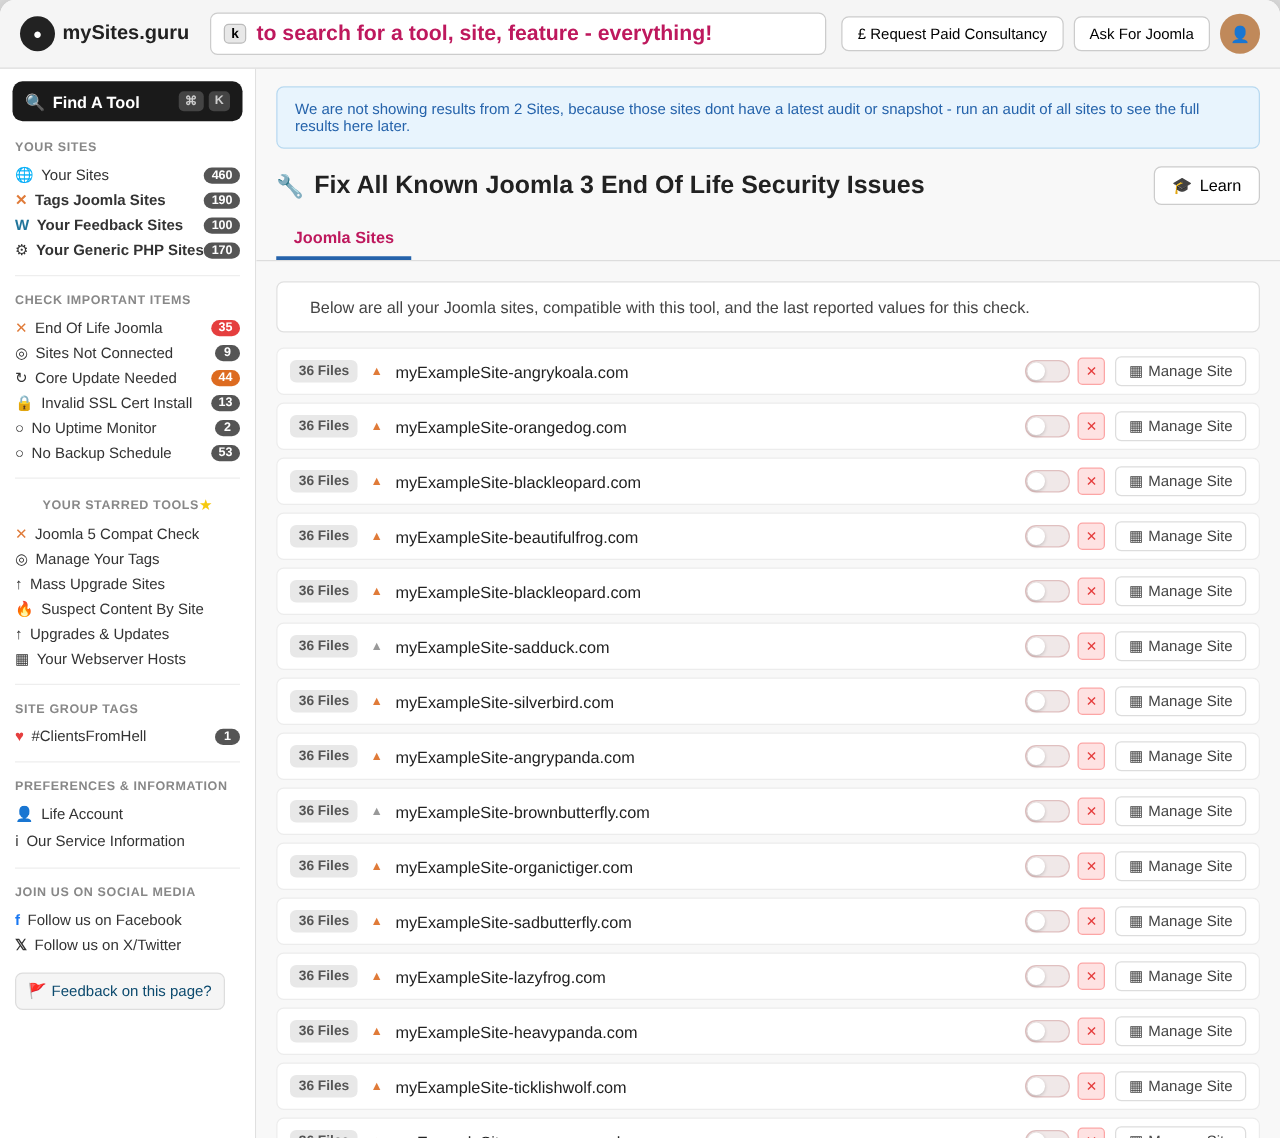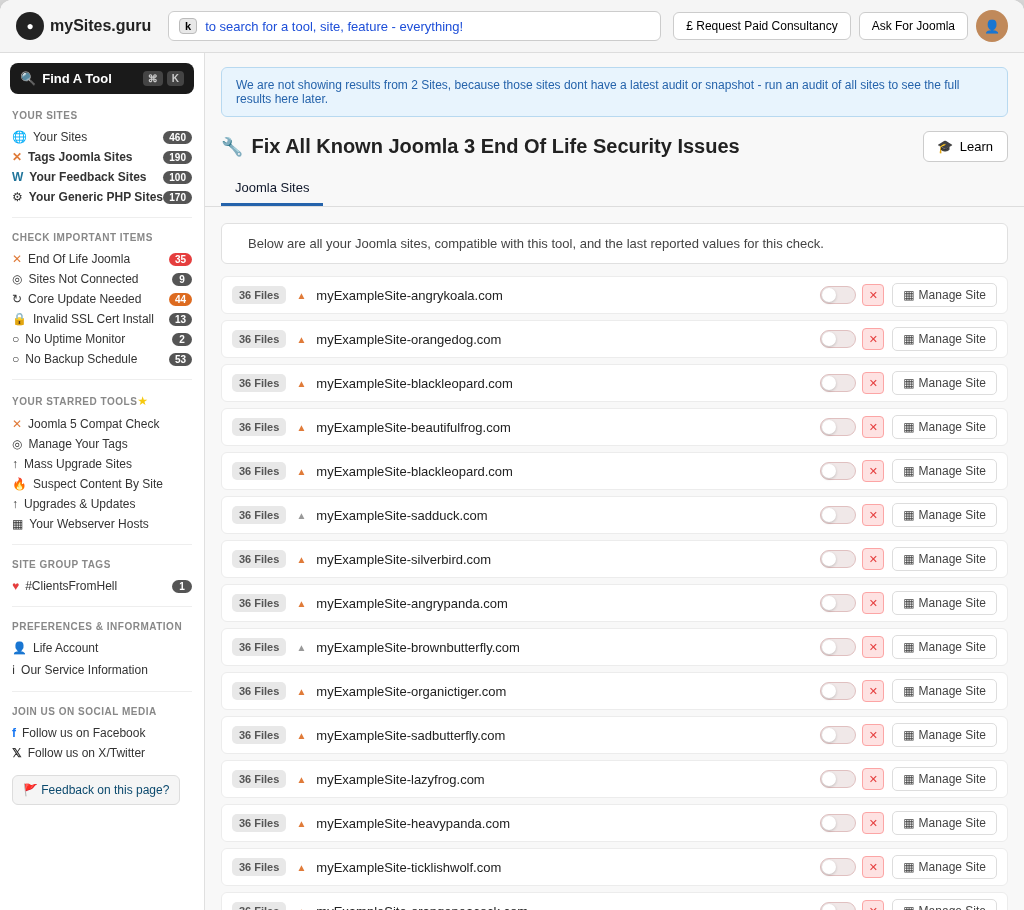--- a/index.html
+++ b/index.html
@@ -3,21 +3,21 @@
   <meta charset="utf-8">
   <style>
     * { box-sizing: border-box; margin: 0; padding: 0; }
     body { font-family: -apple-system, BlinkMacSystemFont, 'Segoe UI', sans-serif; background: #e0e0e0; display: flex; justify-content: center; align-items: center; min-height: 100vh; }
     .window { width: 1024px; min-height: 910px; background: #fff; border-radius: 12px; overflow: hidden; box-shadow: 0 4px 24px rgba(0,0,0,0.25); display: flex; flex-direction: column; }
     .titlebar { background: #f5f5f5; padding: 10px 16px; display: flex; align-items: center; gap: 12px; border-bottom: 1px solid #ddd; }
     .logo { display: flex; align-items: center; gap: 6px; font-weight: 700; font-size: 16px; color: #222; min-width: 140px; }
     .logo-icon { width: 28px; height: 28px; background: #222; border-radius: 50%; display: flex; align-items: center; justify-content: center; color: white; font-size: 12px; }
     .search-bar { flex: 1; display: flex; align-items: center; gap: 8px; border: 1px solid #ccc; border-radius: 6px; padding: 6px 10px; background: #fff; }
     .search-kbd { background: #e8e8e8; border: 1px solid #bbb; border-radius: 4px; padding: 1px 5px; font-size: 11px; font-weight: 700; }
-    .search-placeholder { color: #1d4ed8; font-size: 13px; }
+    .search-placeholder { color: #be185d; font-size: 17px; font-weight: bold; }
     .header-actions { display: flex; align-items: center; gap: 8px; }
     .btn-consultancy, .btn-support { border: 1px solid #ccc; border-radius: 6px; padding: 6px 12px; font-size: 12px; background: #fff; cursor: pointer; display: flex; align-items: center; gap: 4px; }
     .avatar { width: 32px; height: 32px; border-radius: 50%; background: #c0895a; display: flex; align-items: center; justify-content: center; color: white; font-size: 13px; font-weight: 700; overflow: hidden; }
     .main-layout { display: flex; flex: 1; overflow: hidden; }
     .sidebar { width: 205px; min-width: 205px; background: #fff; border-right: 1px solid #e0e0e0; padding: 0; overflow-y: auto; }
     .sidebar-find-tool { margin: 10px 10px 8px; }
     .find-tool-btn { width: 100%; background: #1a1a1a; color: #fff; border: none; border-radius: 8px; padding: 8px 10px; font-size: 13px; font-weight: 600; cursor: pointer; display: flex; align-items: center; justify-content: space-between; }
     .find-tool-btn .ft-left { display: flex; align-items: center; gap: 6px; }
     .find-tool-icons { display: flex; gap: 4px; }
     .icon-pill { background: #444; border-radius: 4px; padding: 2px 5px; font-size: 10px; color: #ccc; }
@@ -32,21 +32,21 @@
     .star-icon { color: #f6c90e; font-size: 12px; }
     .heart-tag { color: #e53e3e; }
     .content-area { flex: 1; background: #f8f8f8; overflow-y: auto; padding: 0; }
     .info-banner { background: #e8f4fd; border: 1px solid #b8d9f0; border-radius: 6px; margin: 14px 16px 0; padding: 10px 14px; font-size: 12px; color: #2563ab; }
     .page-header { padding: 14px 16px 0; display: flex; align-items: center; justify-content: space-between; }
     .page-title { font-size: 20px; font-weight: 700; color: #222; display: flex; align-items: center; gap: 8px; }
     .wrench-icon { font-size: 18px; }
     .btn-learn { border: 1px solid #ccc; border-radius: 6px; padding: 7px 14px; font-size: 13px; background: #fff; cursor: pointer; display: flex; align-items: center; gap: 6px; }
     .tabs-row { padding: 10px 16px 0; border-bottom: 1px solid #ddd; display: flex; gap: 0; }
     .tab { padding: 8px 14px; font-size: 13px; cursor: pointer; color: #555; border-bottom: 3px solid transparent; }
-    .tab.active { color: #0f172a; border-bottom: 3px solid #2563ab; font-weight: 400; }
+    .tab.active { color: #be185d; border-bottom: 3px solid #2563ab; font-weight: 700; }
     .sites-table-area { padding: 16px; }
     .table-desc { font-size: 13px; color: #444; margin-bottom: 12px; padding: 12px 26px; background: #fff; border: 1px solid #e0e0e0; border-radius: 6px; }
     .site-row { display: flex; align-items: center; background: #fff; border: 1px solid #ececec; border-radius: 6px; margin-bottom: 6px; padding: 6px 10px; gap: 8px; }
     .files-badge { background: #e8e8e8; color: #555; border-radius: 5px; padding: 3px 7px; font-size: 11px; font-weight: 600; white-space: nowrap; min-width: 52px; text-align: center; }
     .site-icon { width: 14px; height: 14px; border-radius: 50%; display: flex; align-items: center; justify-content: center; font-size: 10px; flex-shrink: 0; }
     .site-name { flex: 1; font-size: 13px; color: #222; }
     .toggle-area { display: flex; align-items: center; gap: 6px; }
     .toggle { width: 36px; height: 18px; background: #f0e8e8; border: 1px solid #e0c0c0; border-radius: 9px; position: relative; cursor: pointer; flex-shrink: 0; }
     .toggle-knob { width: 14px; height: 14px; background: #fff; border-radius: 50%; position: absolute; top: 1px; left: 1px; box-shadow: 0 1px 3px rgba(0,0,0,0.2); }
     .x-btn { width: 22px; height: 22px; background: #fee2e2; border: 1px solid #fca5a5; border-radius: 4px; display: flex; align-items: center; justify-content: center; cursor: pointer; font-size: 11px; color: #e53e3e; flex-shrink: 0; }
@@ -166,21 +166,21 @@
               <span>○</span>
               <span>No Backup Schedule</span>
             </span>
           <span class="badge">53</span>
         </div>
       </div>
 
       <div class="sidebar-divider"></div>
 
       <div class="sidebar-section">
-        <div style="display:flex; align-items:center; justify-content:flex-start; margin-bottom:6px;">
+        <div style="display:flex; align-items:center; justify-content:center; margin-bottom:6px;">
           <div class="sidebar-section-title" style="margin-bottom:0;">YOUR STARRED TOOLS</div>
           <span class="star-icon">★</span>
         </div>
         <div class="sidebar-item">
           <span class="sidebar-item-left">
               <span style="color:#e07b39;">✕</span>
               <span>Joomla 5 Compat Check</span>
             </span>
         </div>
         <div class="sidebar-item">

